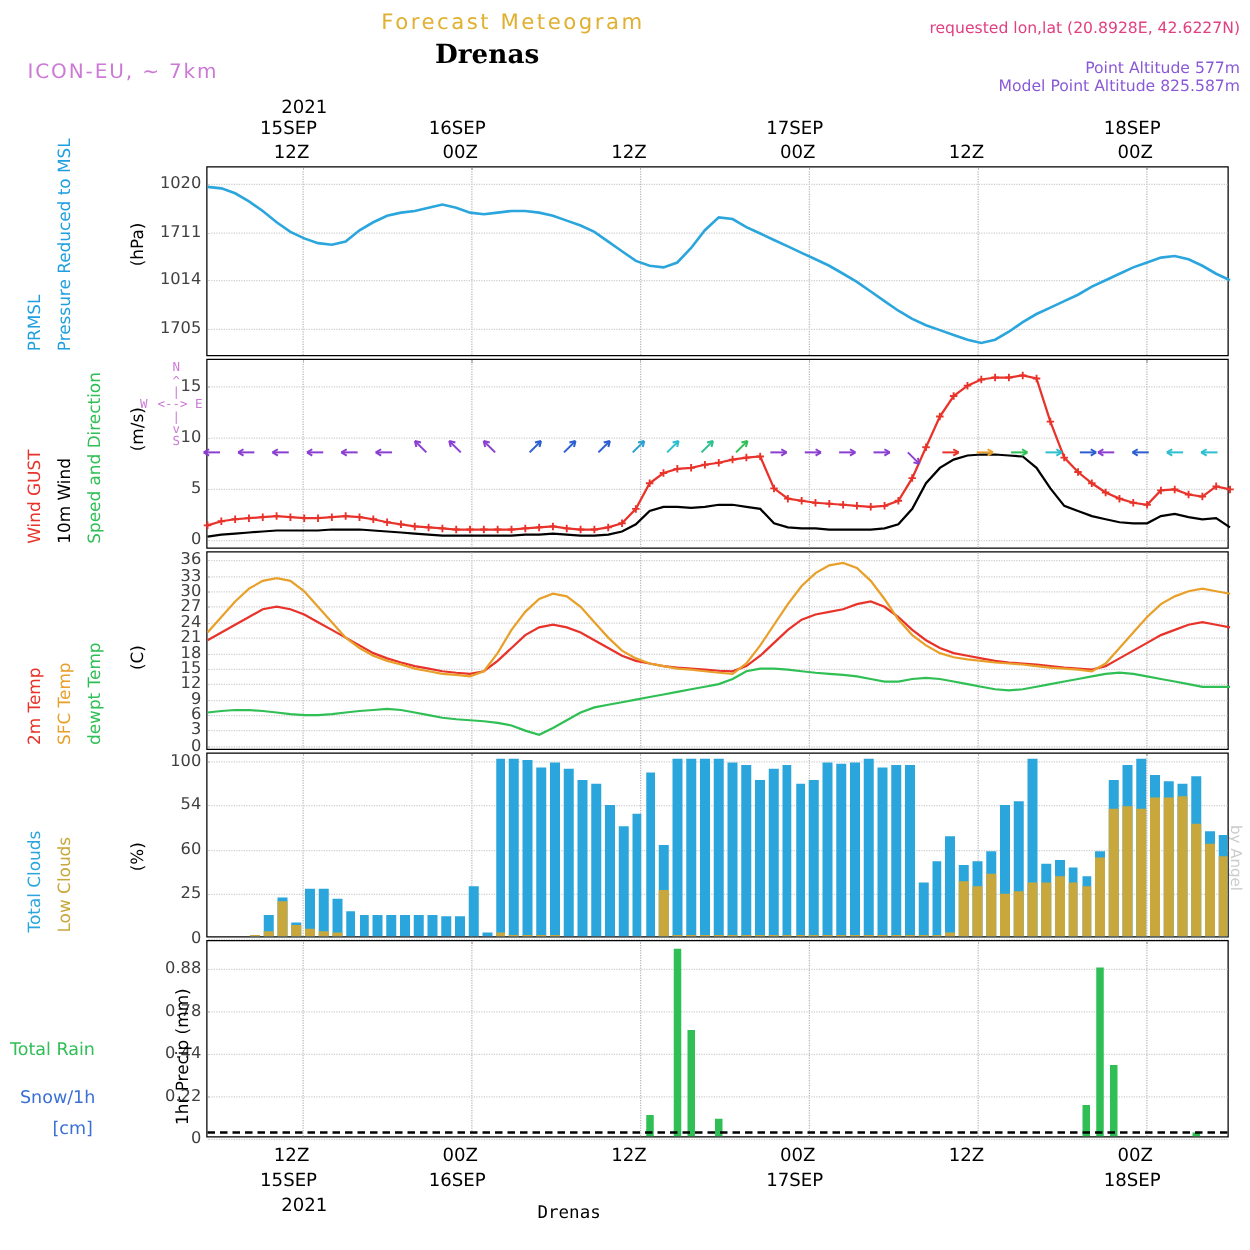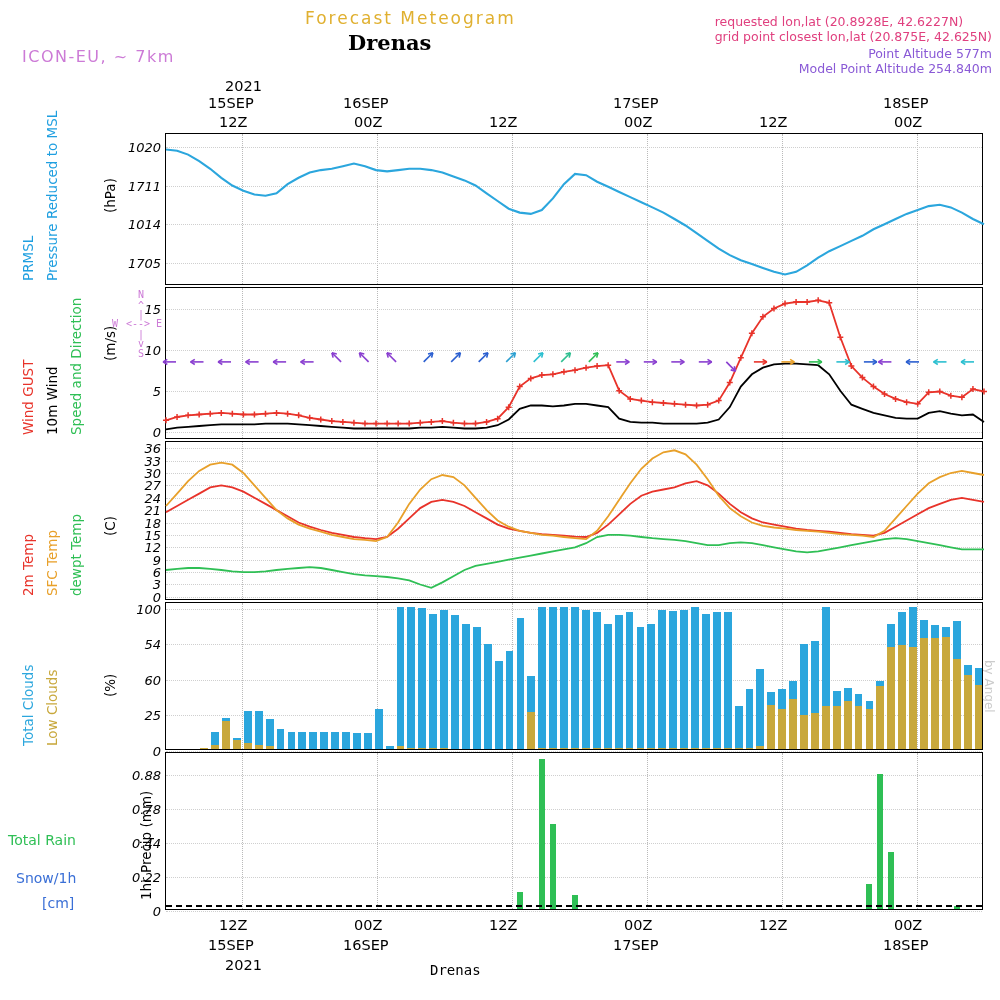--- a/index.html
+++ b/index.html
@@ -11,41 +11,40 @@
   #hdr-model{left:22px;top:47px;font-size:16px;color:#cc7ad6;letter-spacing:1.5px;}
   #hdr-req{right:8px;top:14px;font-size:12.5px;color:#e0407f;text-align:left;line-height:15px;}
   #hdr-alt{right:8px;top:46px;font-size:12.5px;color:#8a5ad6;text-align:right;line-height:15px;}
   #byangel{right:4px;top:660px;font-size:12px;color:#cccccc;writing-mode:vertical-rl;}
   
   .taxis-lab{position:absolute;font-size:14.5px;color:#000;font-family:"DejaVu Sans",sans-serif;}
   
   .panel{position:absolute;border:1.6px solid #000;background:#fff;box-sizing:border-box;}
   .grid-v{position:absolute;top:0;bottom:0;width:0;border-left:1px dotted #b9b9b9;}
   .grid-h{position:absolute;left:0;right:0;height:0;border-top:1px dotted #cfcfcf;}
-  .ytick{position:absolute;right:100%;margin-right:5px;font-size:13px;color:#000000;transform:translateY(-50%);white-space:nowrap;font-style:italic;}
+  .ytick{position:absolute;right:100%;margin-right:5px;font-size:13px;color:#404040;transform:translateY(-50%);white-space:nowrap;}
   .ylab{position:absolute;writing-mode:vertical-rl;transform:rotate(180deg);font-size:13.5px;white-space:nowrap;}
   svg{position:absolute;left:0;top:0;overflow:visible;}
   .bar{position:absolute;bottom:0;}
   
   .baxis-lab{position:absolute;font-size:14.5px;color:#000;}
   #xtitle{position:absolute;left:430px;top:962px;font-size:14px;color:#000;font-family:"DejaVu Sans Mono",monospace;}
 </style>
 </head>
 <body>
 
 <div class="abs" id="hdr-forecast">Forecast Meteogram</div>
 <div class="abs" id="hdr-title">Drenas</div>
 <div class="abs" id="hdr-model">ICON-EU, ~ 7km</div>
 <div class="abs" id="hdr-req">
   <div>requested lon,lat (20.8928E, 42.6227N)</div>
-  <div>grid point closest lon,lat (20.875E, 42.625N)</div>
 </div>
 <div class="abs" id="hdr-alt">
   <div>Point Altitude 577m</div>
-  <div>Model Point Altitude 254.840m</div>
+  <div>Model Point Altitude 825.587m</div>
 </div>
 <div class="abs" id="byangel">by Angel</div>
 
 <div class="abs" id="top-axis" style="left:0;top:78px;width:1000px;height:50px;">
     <div class="taxis-lab" style="left: 225px; top: 0px;">2021</div>
     <div class="taxis-lab" style="left: 208.074px; top: 17px;">15SEP</div>
     <div class="taxis-lab" style="left: 219.074px; top: 36px;">12Z</div>
     <div class="taxis-lab" style="left: 343.044px; top: 17px;">16SEP</div>
     <div class="taxis-lab" style="left: 354.044px; top: 36px;">00Z</div>
     <div class="taxis-lab" style="left: 489.014px; top: 36px;">12Z</div>

